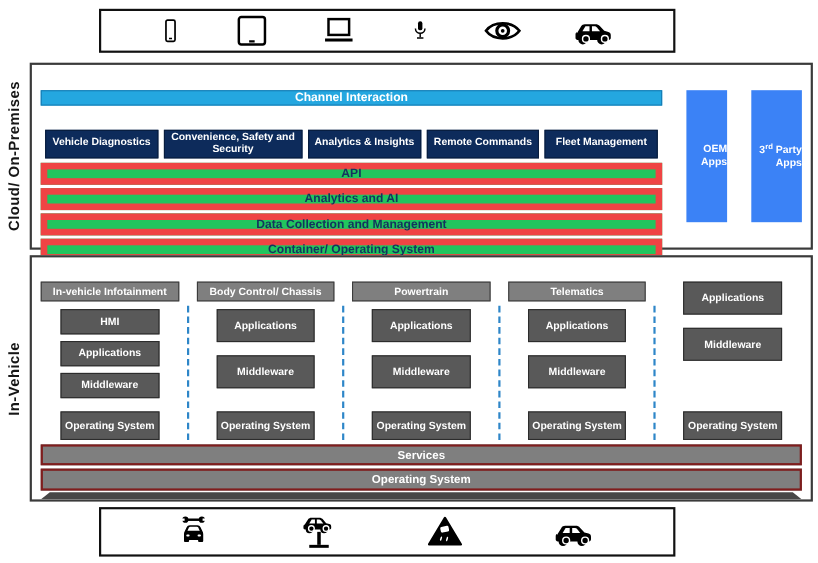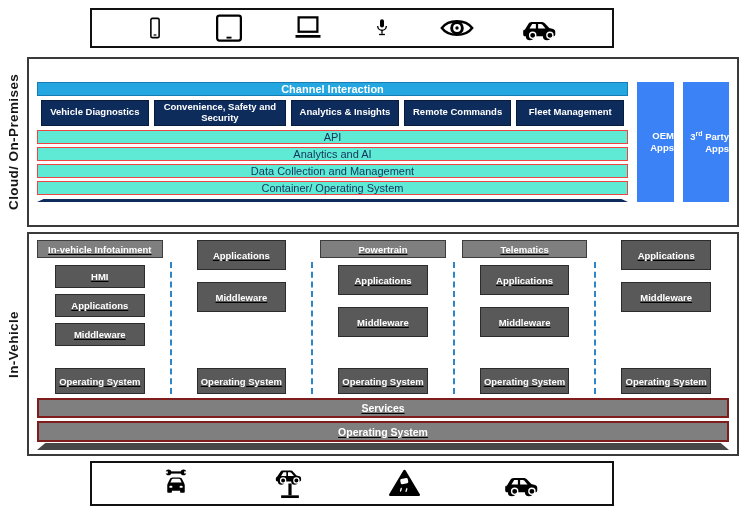--- a/index.html
+++ b/index.html
@@ -14,39 +14,39 @@
   .ico{display:flex;align-items:center;justify-content:center;}
 
   
   .side-label{position:absolute;left:1px;width:24px;display:flex;align-items:center;justify-content:center;
               writing-mode:vertical-rl;transform:rotate(180deg);font-weight:bold;font-size:13.5px;color:#161616;letter-spacing:.4px;}
   .side-label.cloud{top:57px;height:170px;}
   .side-label.vehicle{top:232px;height:224px;}
 
   
   .cloud-box{position:absolute;left:27px;top:57px;width:712px;height:170px;background:#fff;
-             border:2px solid #3a3a3a;display:flex;gap:9px;padding:23px 8px;}
+             border:2px solid #3a3a3a;display:flex;gap:22px;padding:23px 8px;}
   .cloud-left{flex:1;display:flex;flex-direction:column;gap:3px;min-width:0;}
   .channel{height:20px;background:#24a7e0;border:1px solid #157cb4;color:#fff;font-weight:bold;font-size:11px;
            display:flex;align-items:center;justify-content:center;}
-  .svc-row{display:flex;gap:5px;height:34px;padding:1px 4px;}
+  .svc-row{display:flex;gap:5px;height:34px;padding:1px 4px;margin-top:18px;}
   .svc{flex:1;background:#0d2b5b;border:1px solid #081d3e;color:#fff;font-weight:bold;font-size:9.5px;line-height:1.15;
        display:flex;align-items:center;justify-content:center;text-align:center;padding:1px 3px;}
   .svc.wide{flex:1.25;}
-  .layer{height:20px;background:#5eead4;border:1px solid #ef4444;color:#14345e;font-weight:normal;font-size:11px;
+  .layer{height:20px;background:#22c55e;border:6px solid #ef4444;color:#14345e;font-weight:bold;font-size:11px;
          display:flex;align-items:center;justify-content:center;}
   .navy-base{height:8px;background:#0d2b5b;clip-path:polygon(1.2% 0,98.8% 0,100% 100%,0 100%);margin-top:1px;}
   .appcol{width:37px;background:#3b82f6;color:#fff;font-weight:bold;font-size:9.5px;text-align:right;
           display:flex;align-items:center;justify-content:center;line-height:1.25;border-radius:0;}
   .appcol.third{width:46px;}
   .appcol sup{font-size:7px;}
 
   
   .vehicle-box{position:absolute;left:27px;top:232px;width:712px;height:224px;background:#fff;
-               border:2px solid #3a3a3a;padding:6px 8px 0 8px;display:flex;flex-direction:column;text-decoration:underline;}
+               border:2px solid #3a3a3a;padding:22px 8px 0 8px;display:flex;flex-direction:column;}
   .cols{display:flex;gap:7px;height:154px;}
   .col{flex:1;display:flex;flex-direction:column;min-width:0;}
   .divider{width:0;border-left:2px dashed #2e86c8;margin-top:22px;}
   .dhead{height:18px;background:#7f7f7f;border:1px solid #3c3c3c;color:#fff;font-weight:bold;font-size:9.5px;
          display:flex;align-items:center;justify-content:center;margin-bottom:7px;}
   .dbox{background:#595959;border:1px solid #2c2c2c;color:#fff;font-weight:bold;font-size:9.5px;
         display:flex;align-items:center;justify-content:center;margin:0 18px;}
   .col-first .dbox{height:23px;margin-bottom:6px;}
   .col-rest .dbox{height:30px;margin-bottom:12px;}
   .dbox.os{height:26px;margin-top:auto;margin-bottom:0;}
@@ -137,20 +137,21 @@
       <div class="col col-first">
         <div class="dhead">In-vehicle Infotainment</div>
         <div class="dbox">HMI</div>
         <div class="dbox">Applications</div>
         <div class="dbox">Middleware</div>
         <div class="dbox os">Operating System</div>
       </div>
       <div class="divider"></div>
 
       <div class="col col-rest">
+        <div class="dhead">Body Control/ Chassis</div>
         <div class="dbox">Applications</div>
         <div class="dbox">Middleware</div>
         <div class="dbox os">Operating System</div>
       </div>
       <div class="divider"></div>
 
       <div class="col col-rest">
         <div class="dhead">Powertrain</div>
         <div class="dbox">Applications</div>
         <div class="dbox">Middleware</div>

